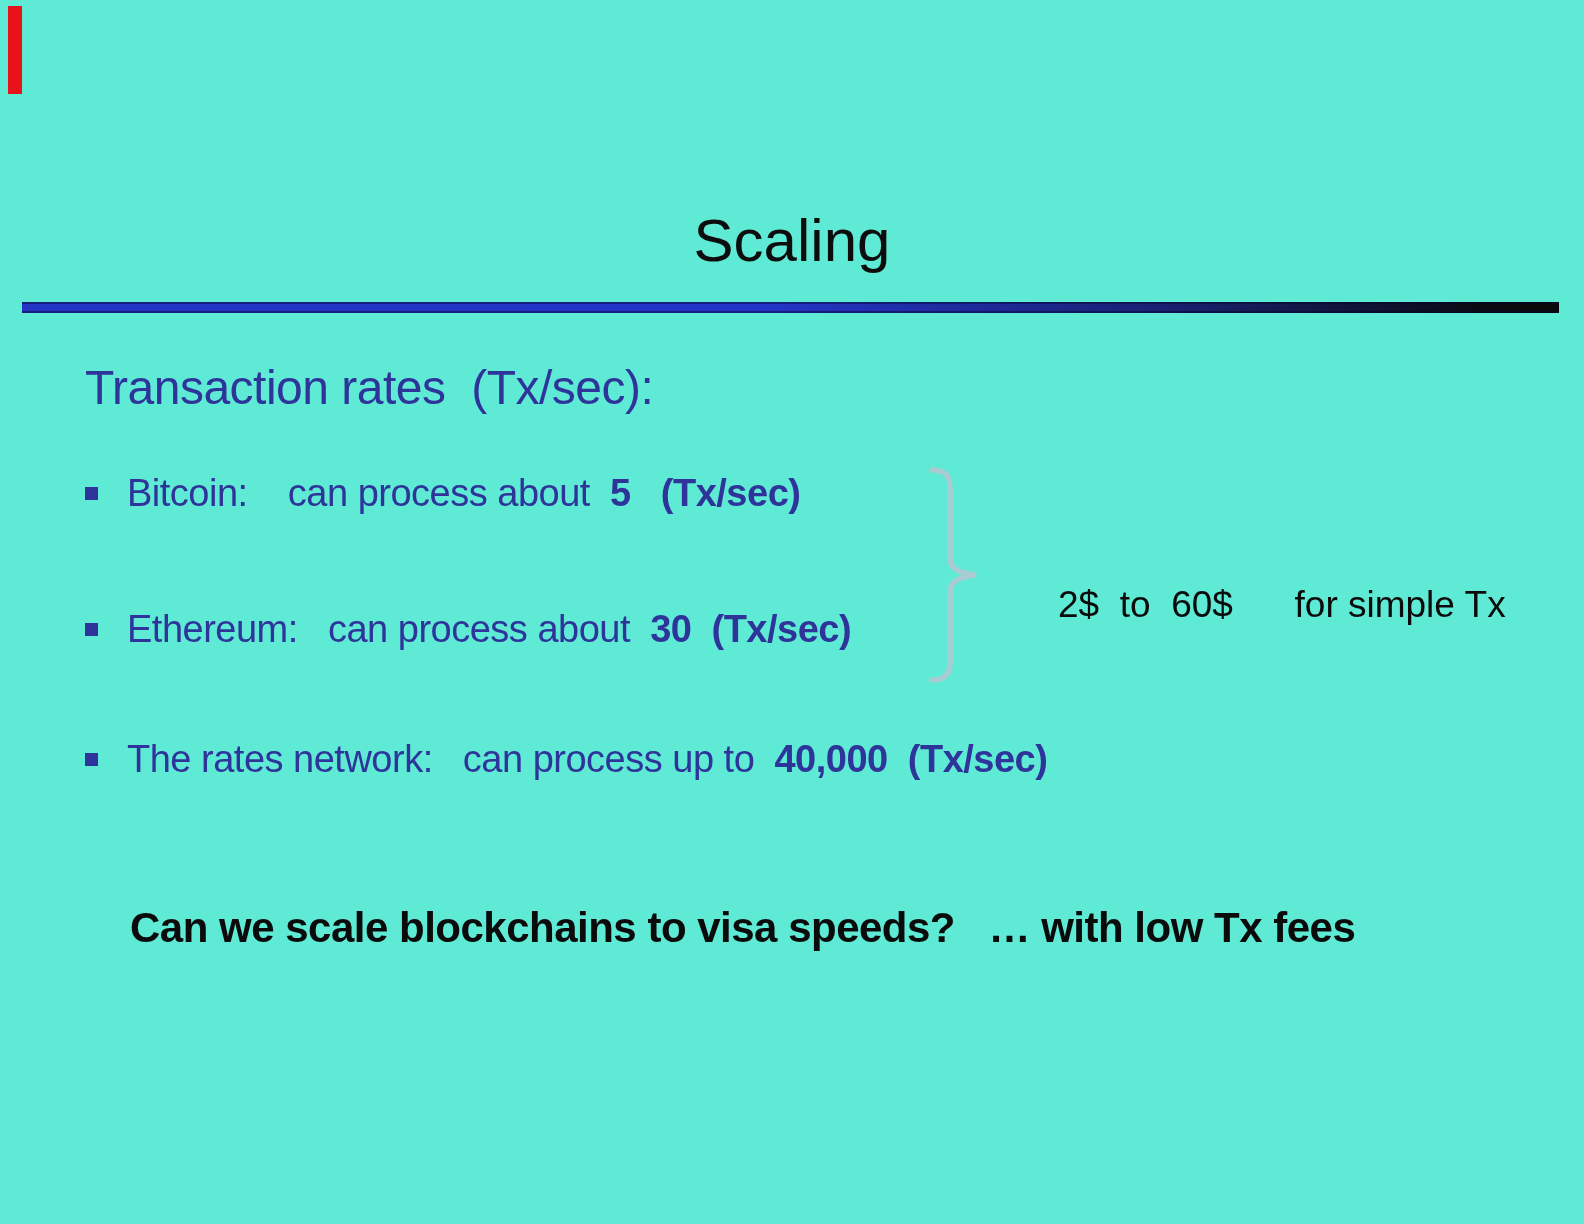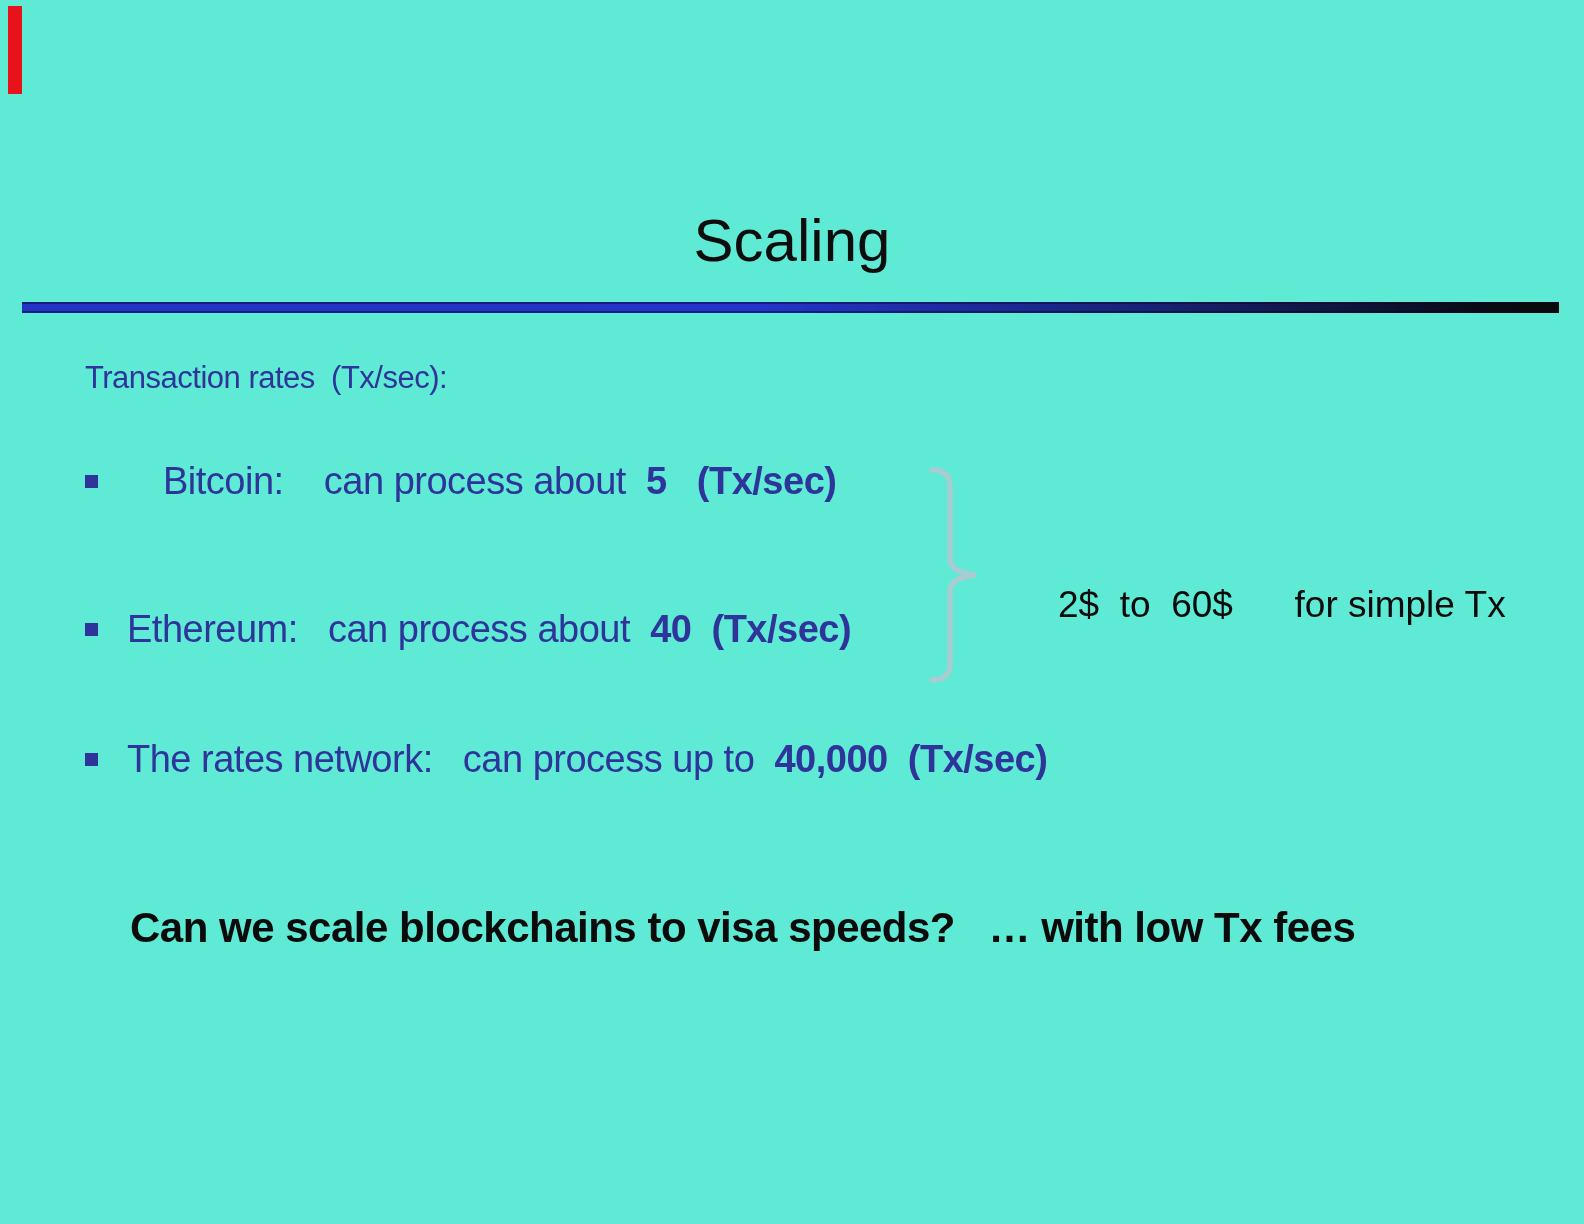--- a/index.html
+++ b/index.html
@@ -31,21 +31,21 @@
   .title-divider{
     position:absolute;
     left:22px; top:302px;
     width:1537px; height:11px;
     background:linear-gradient(90deg,#2333c4 0%,#2434c8 48%,#18206e 75%,#0a0a12 95%,#0a0a0a 100%);
     box-shadow:inset 0 2px 0 rgba(5,5,40,.45), inset 0 -2px 0 rgba(5,5,40,.45);
   }
   .heading{
     position:absolute;
     left:85px; top:360px;
-    font-size:31px;
+    font-size:48px;
     color:#2e3499;
     letter-spacing:-0.5px;
     white-space:pre;
   }
   .bullet-row{
     position:absolute;
     left:85px;
     display:flex;
     align-items:flex-start;
   }
@@ -56,21 +56,21 @@
     flex:0 0 auto;
   }
   .btext{
     margin-left:29px;
     font-size:38px;
     color:#2e3499;
     letter-spacing:-0.5px;
     white-space:pre;
   }
   .btext b{font-weight:700;}
-  .row-1{top:460px;gap:36px;}
+  .row-1{top:472px;}
   .row-2{top:608px;}
   .row-3{top:738px;}
   .brace{
     position:absolute;
     left:925px; top:466px;
     width:56px; height:218px;
   }
   .fees-line1{
     position:absolute;
     left:977px; top:522px;
@@ -109,21 +109,21 @@
 
   <div class="heading">Transaction rates  (Tx/sec):</div>
 
   <div class="bullet-row row-1">
     <span class="bullet-sq"></span>
     <span class="btext"><span>Bitcoin:    can process about  </span><b>5   (Tx/sec)</b></span>
   </div>
 
   <div class="bullet-row row-2">
     <span class="bullet-sq"></span>
-    <span class="btext"><span>Ethereum:   can process about  </span><b>40  (Tx/sec)</b></span>
+    <span class="btext"><span>Ethereum:   can process about  </span><b>30  (Tx/sec)</b></span>
   </div>
 
   <div class="bullet-row row-3">
     <span class="bullet-sq"></span>
     <span class="btext"><span>The rates network:   can process up to  </span><b>40,000  (Tx/sec)</b></span>
   </div>
 
   <svg class="brace" viewBox="0 0 56 218" fill="none" xmlns="http://www.w3.org/2000/svg">
     <path d="M7,4 C20,4 25,10 25,21 L25,93 C25,101 32,107 51,109 C32,111 25,117 25,125 L25,197 C25,208 20,214 7,214" stroke="#a9cbd2" stroke-width="5.5" stroke-linecap="round" fill="none"></path>
   </svg>

